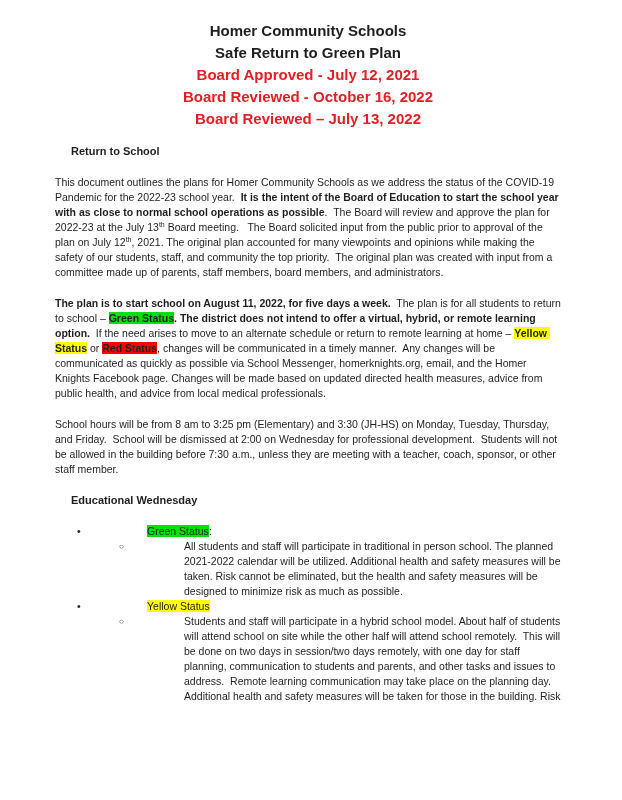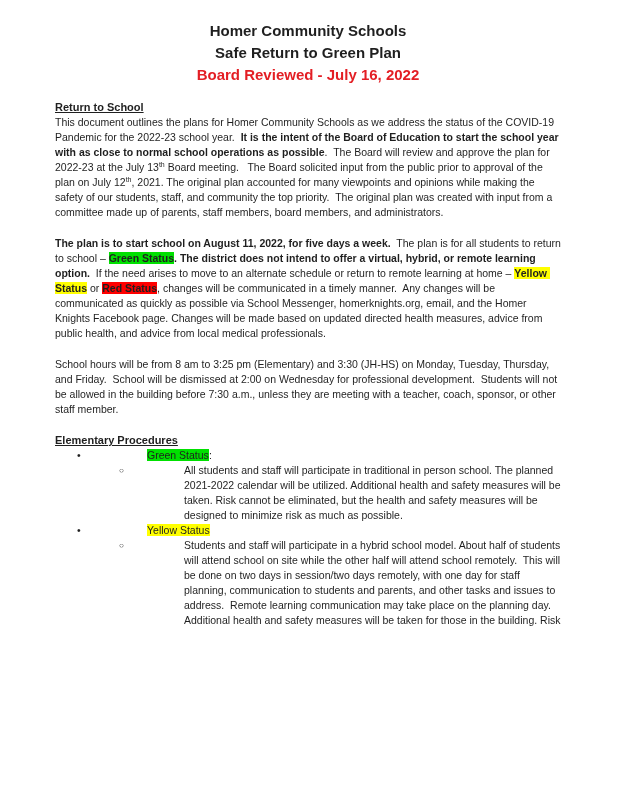--- a/index.html
+++ b/index.html
@@ -11,22 +11,22 @@
   .page{
     box-sizing:border-box;width:616px;height:800px;
     padding:20px 55px 0 55px;background:#fff;
   }
   
   .title-block{text-align:center;font-weight:bold;font-size:15px;line-height:22px;}
   .title-line{white-space:pre-wrap;}
   .title-red{color:var(--red-text,#e31e24);}
   
   .sect{
-    font-size:11px;font-weight:bold;text-decoration:underline;
-    line-height:15px;margin:0;
+    font-size:11px;font-weight:bold;
+    line-height:15px;margin:16px;
   }
   .sect-1{margin-top:14px;}
   .sect-2{margin-top:14px;}
   
   .body-par{
     font-size:10.5px;line-height:15px;margin:0 0 16px 0;
     white-space:pre-wrap;
   }
   .first-par{margin-top:0;}
   .b{font-weight:bold;}
@@ -47,32 +47,34 @@
   }
 </style>
 </head>
 <body style="color: rgb(31, 31, 31);">
 
 <div class="page">
 
   <div class="title-block">
     <div class="title-line">Homer Community Schools</div>
     <div class="title-line">Safe Return to Green Plan</div>
-    <div class="title-line title-red">Board Reviewed - July 16, 2022</div>
+    <div class="title-line title-red">Board Approved - July 12, 2021</div>
+    <div class="title-line title-red">Board Reviewed - October 16, 2022</div>
+    <div class="title-line title-red">Board Reviewed – July 13, 2022</div>
   </div>
 
   <h2 class="sect sect-1">Return to School</h2>
 
   <p class="body-par first-par"><span>This document outlines the plans for Homer Community Schools as we address the status of the COVID-19 Pandemic for the 2022-23 school year.  </span><span class="b">It is the intent of the Board of Education to start the school year with as close to normal school operations as possible</span><span>.  The Board will review and approve the plan for 2022-23 at the July 13</span><sup>th</sup><span> Board meeting.   The Board solicited input from the public prior to approval of the plan on July 12</span><sup>th</sup><span>, 2021. The original plan accounted for many viewpoints and opinions while making the safety of our students, staff, and community the top priority.  The original plan was created with input from a committee made up of parents, staff members, board members, and administrators.</span></p>
 
   <p class="body-par"><span class="b">The plan is to start school on August 11, 2022, for five days a week.</span><span>  The plan is for all students to return to school – </span><span class="b hl-green">Green Status</span><span class="b">. The district does not intend to offer a virtual, hybrid, or remote learning option.</span><span>  If the need arises to move to an alternate schedule or return to remote learning at home – </span><span class="b hl-yellow">Yellow Status</span><span> or </span><span class="b hl-red">Red Status</span><span>, changes will be communicated in a timely manner.  Any changes will be communicated as quickly as possible via School Messenger, homerknights.org, email, and the Homer Knights Facebook page. Changes will be made based on updated directed health measures, advice from public health, and advice from local medical professionals.</span></p>
 
   <p class="body-par">School hours will be from 8 am to 3:25 pm (Elementary) and 3:30 (JH-HS) on Monday, Tuesday, Thursday, and Friday.  School will be dismissed at 2:00 on Wednesday for professional development.  Students will not be allowed in the building before 7:30 a.m., unless they are meeting with a teacher, coach, sponsor, or other staff member.</p>
 
-  <h2 class="sect sect-2">Elementary Procedures</h2>
+  <h2 class="sect sect-2">Educational Wednesday</h2>
 
   <div class="bullet-row lvl1">
     <span class="marker">•</span>
     <span class="txt"><span class="hl-green">Green Status</span><span>:</span></span>
   </div>
   <div class="bullet-row lvl2">
     <span class="marker">○</span>
     <span class="txt">All students and staff will participate in traditional in person school. The planned 2021-2022 calendar will be utilized. Additional health and safety measures will be taken. Risk cannot be eliminated, but the health and safety measures will be designed to minimize risk as much as possible.</span>
   </div>
 

